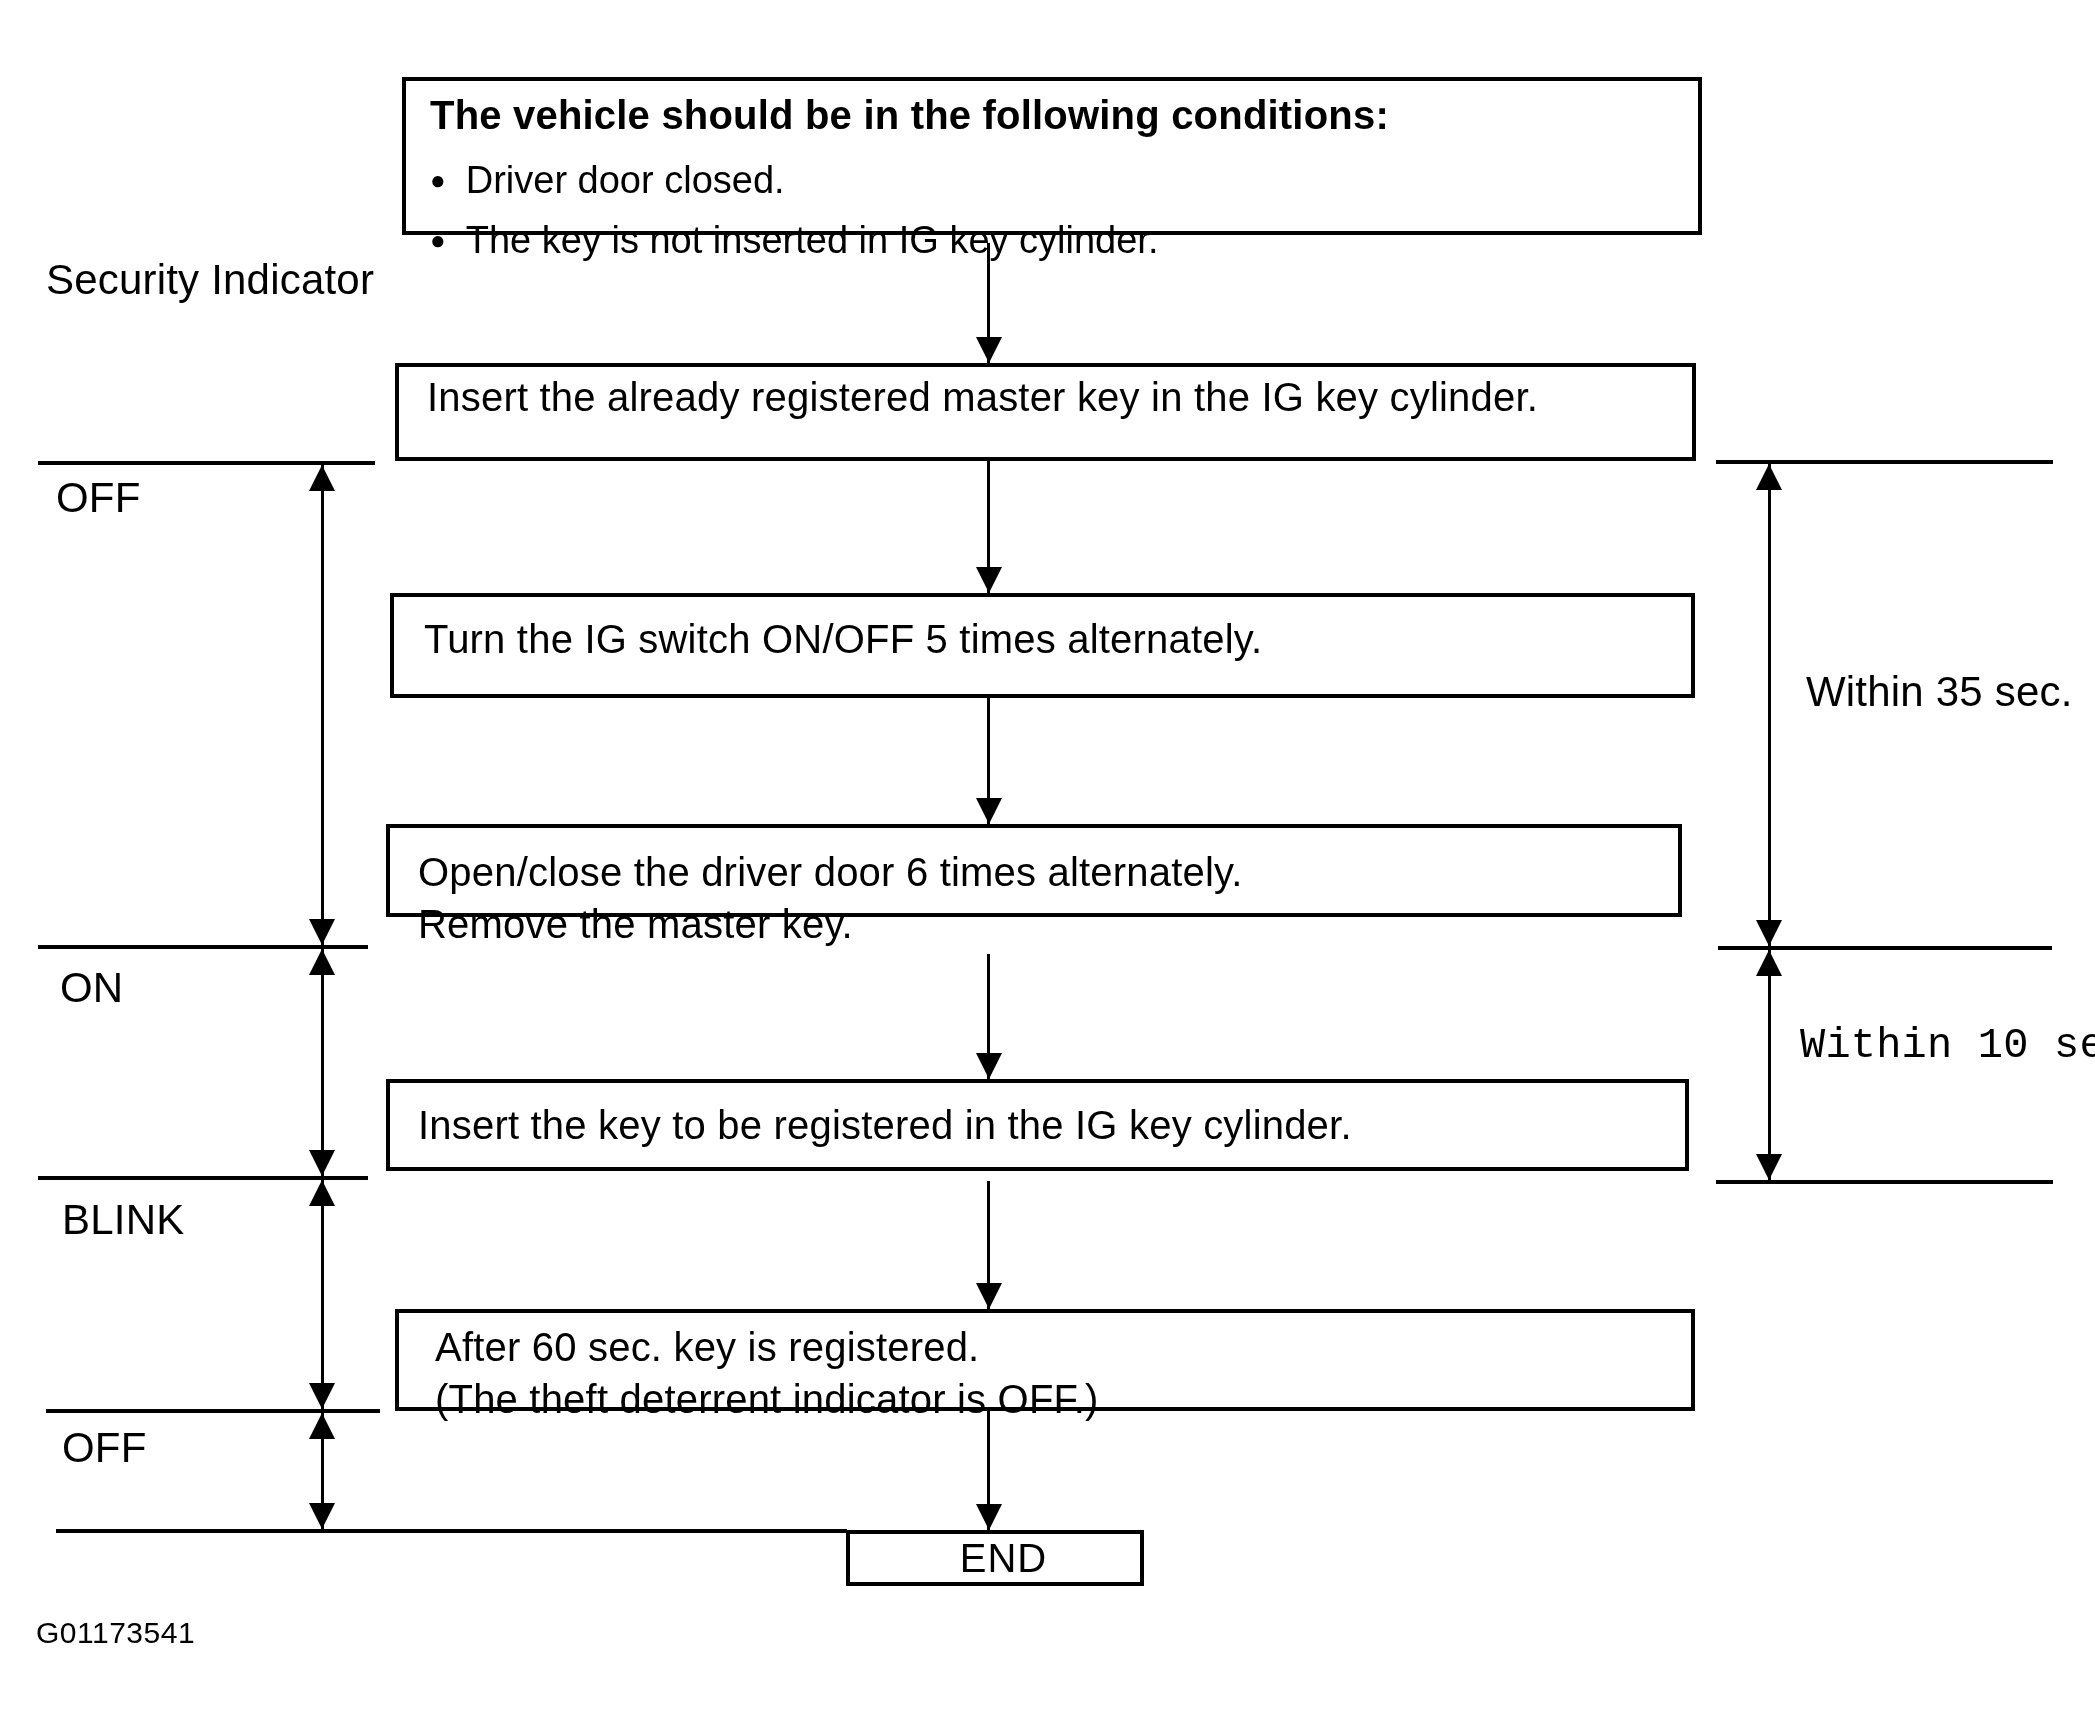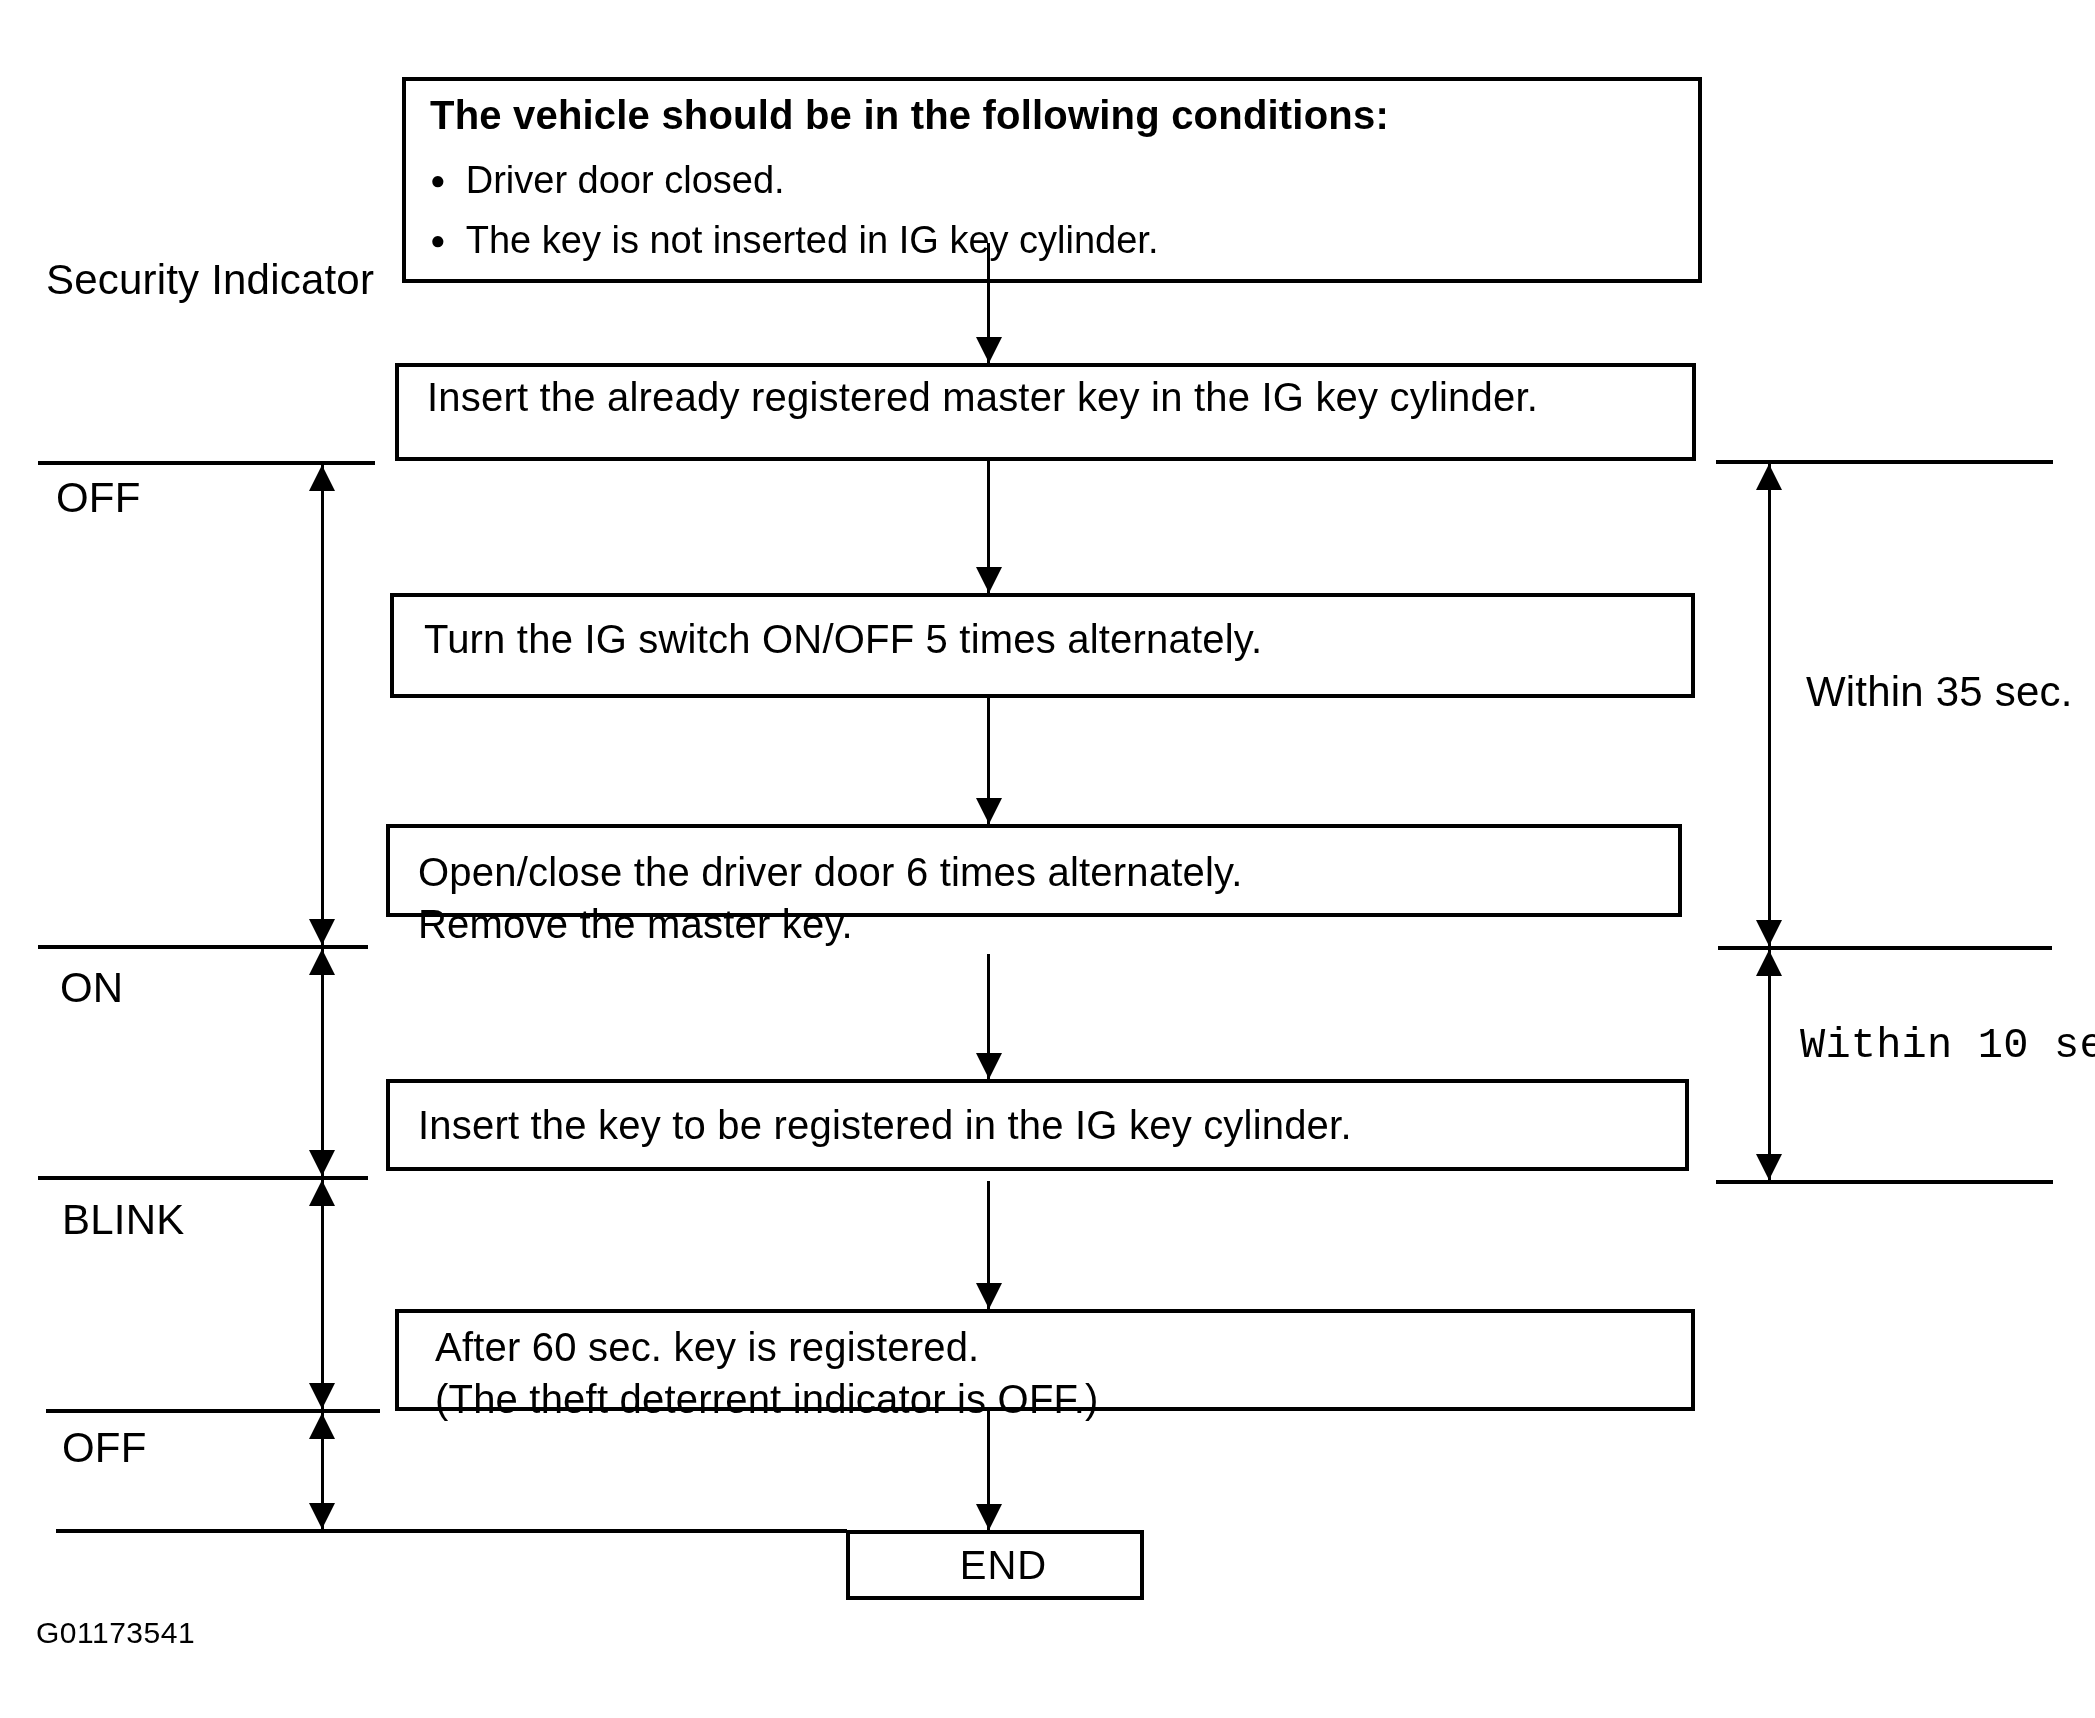--- a/index.html
+++ b/index.html
@@ -28,21 +28,21 @@
   .lbl{ position:absolute; font-size:42px; letter-spacing:0.2px; white-space:nowrap; }
   .fig-id{ position:absolute; font-size:30px; letter-spacing:0.5px; }
   .end-box{ display:flex; align-items:center; justify-content:center;
     font-size:40px; letter-spacing:1px; }
 </style>
 </head>
 <body>
 
 <div class="canvas">
 
-  <div class="box" style="left:402px; top:77px; width:1300px; height:206px; padding:12px 24px;">
+  <div class="box" style="left:402px; top:77px; width:1300px; height:158px; padding:12px 24px;">
     <div class="cond-title">The vehicle should be in the following conditions:</div>
     <div class="bullet-row">
       <span class="bullet">●</span>
       <span>Driver door closed.</span>
     </div>
     <div class="bullet-row">
       <span class="bullet">●</span>
       <span>The key is not inserted in IG key cylinder.</span>
     </div>
   </div>
@@ -62,21 +62,21 @@
 
   <div class="box step-text" style="left:386px; top:1079px; width:1303px; height:92px; padding:16px 28px;">
     <div>Insert the key to be registered in the IG key cylinder.</div>
   </div>
 
   <div class="box step-text" style="left:395px; top:1309px; width:1300px; height:102px; padding:8px 36px;">
     <div>After 60 sec. key is registered.</div>
     <div>(The theft deterrent indicator is OFF.)</div>
   </div>
 
-  <div class="box end-box" style="left:846px; top:1530px; width:298px; height:70px;padding-left:17px;">
+  <div class="box end-box" style="left:846px; top:1530px; width:298px; height:56px;padding-left:17px;">
     <span>END</span>
   </div>
 
   <div class="vline" style="left:987px; top:243px; height:120px;"></div>
   <div class="tri-down" style="left:976px; top:337px;"></div>
 
   <div class="vline" style="left:987px; top:461px; height:132px;"></div>
   <div class="tri-down" style="left:976px; top:567px;"></div>
 
   <div class="vline" style="left:987px; top:698px; height:126px;"></div>

